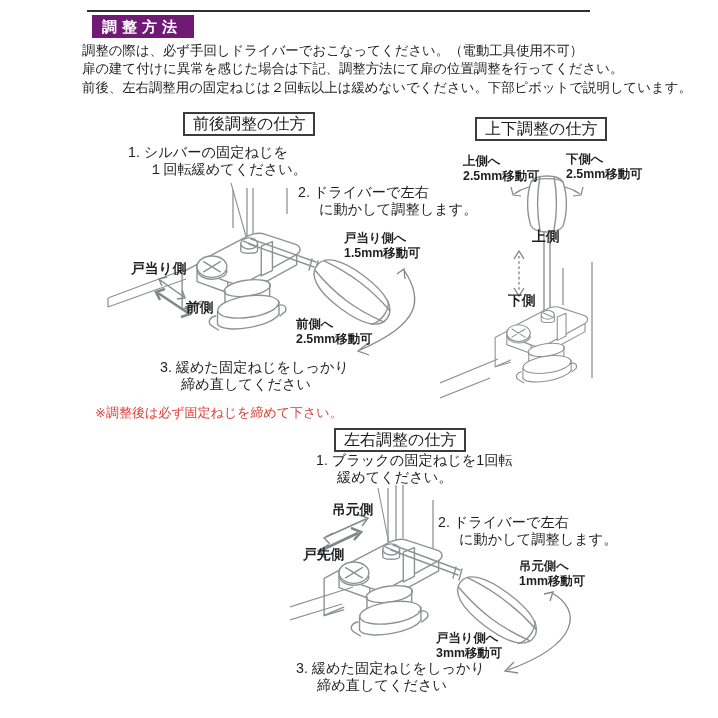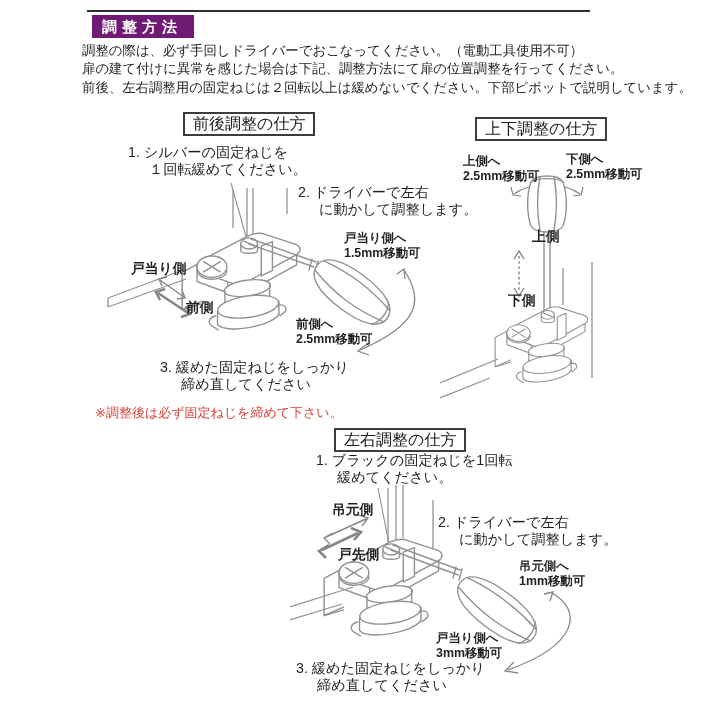--- a/index.html
+++ b/index.html
@@ -226,19 +226,19 @@
 <div class="abs side-label" style="left:508px;top:292px;">下側</div>
 
 <div class="abs sec-title" style="left:334px;top:428px;">
   <span>左右調整の仕方</span>
 </div>
 <div class="abs step" style="left:316px;top:452px;">1. ブラックの固定ねじを1回転
 緩めてください。</div>
 <div class="abs side-label" style="left:332px;top:501px;">吊元側</div>
 <div class="abs step" style="left:438px;top:514px;">2. ドライバーで左右
 に動かして調整します。</div>
-<div class="abs side-label" style="left:303px;top:546px;margin-left:35px;">戸先側</div>
+<div class="abs side-label" style="left:303px;top:546px;">戸先側</div>
 <div class="abs move-label" style="left:519px;top:559px;">吊元側へ
 1mm移動可</div>
 <div class="abs move-label" style="left:436px;top:631px;">戸当り側へ
 3mm移動可</div>
 <div class="abs step" style="left:296px;top:660px;">3. 緩めた固定ねじをしっかり
 締め直してください</div>
 
 </body></html>

